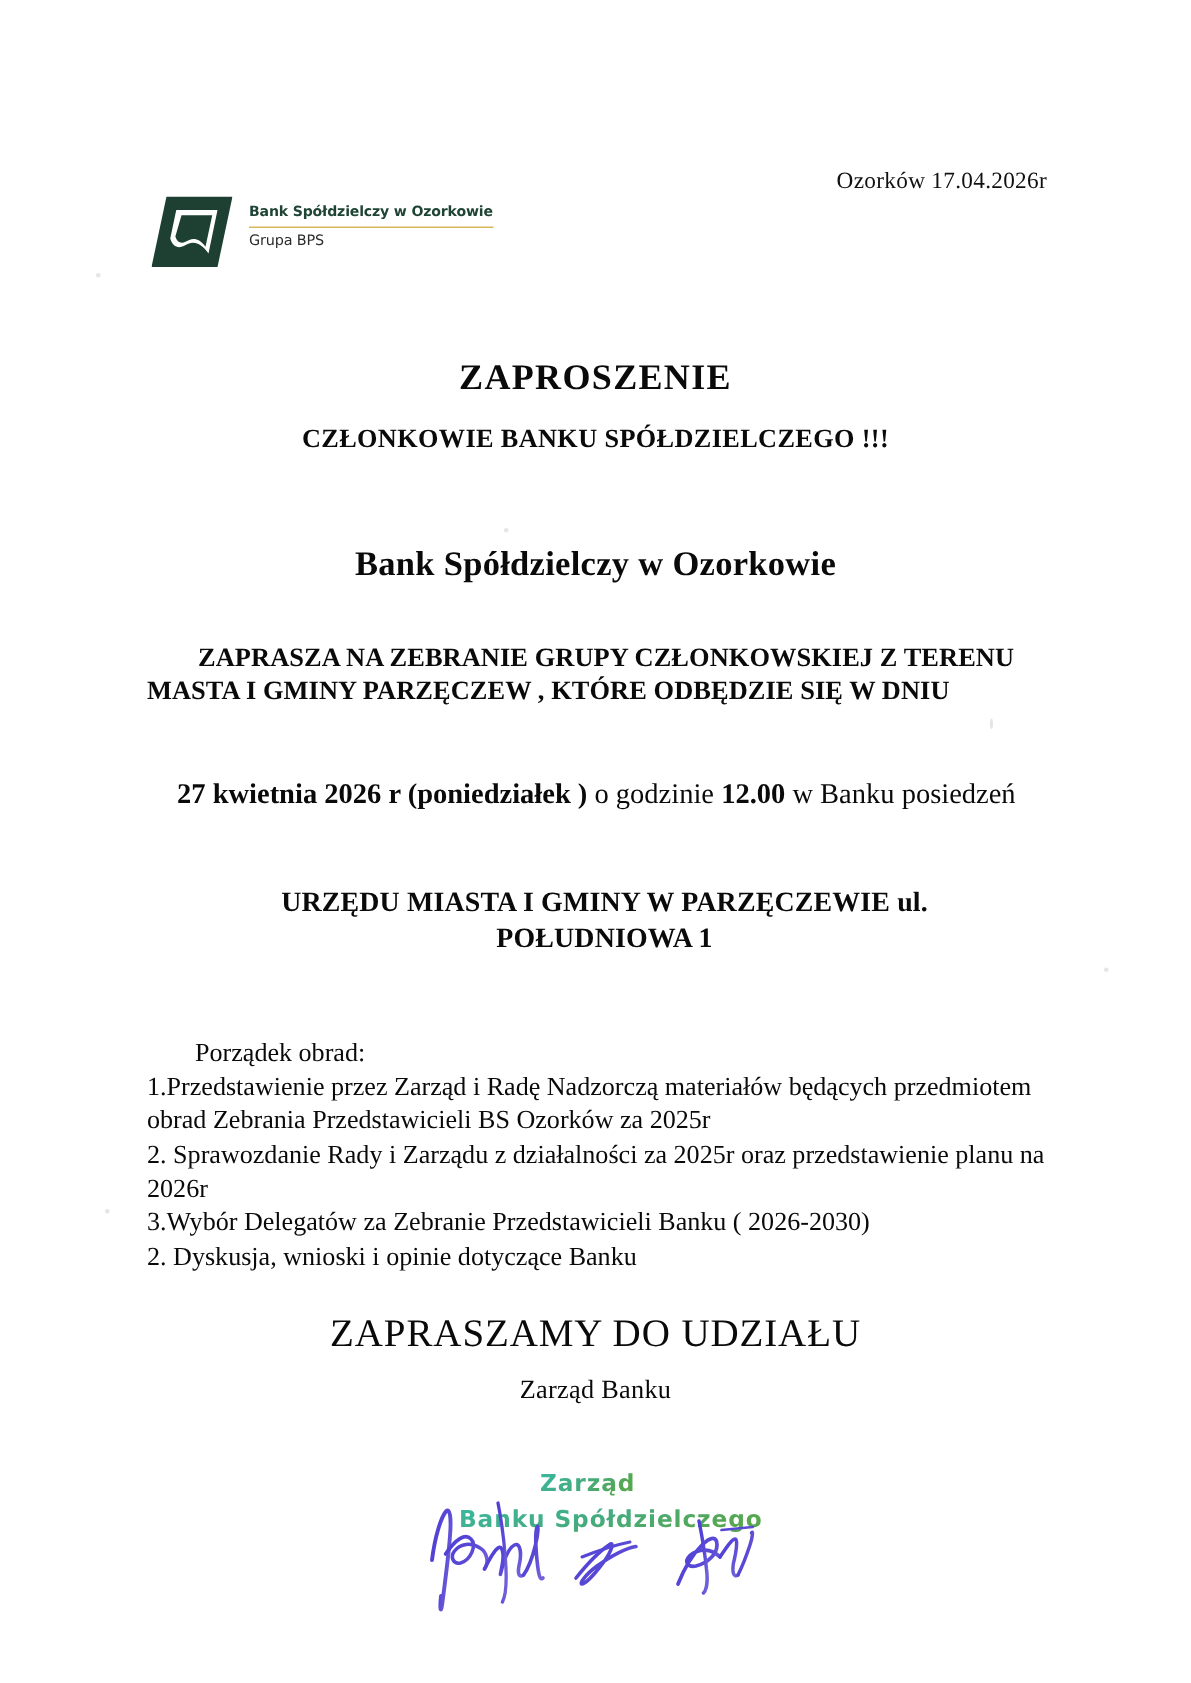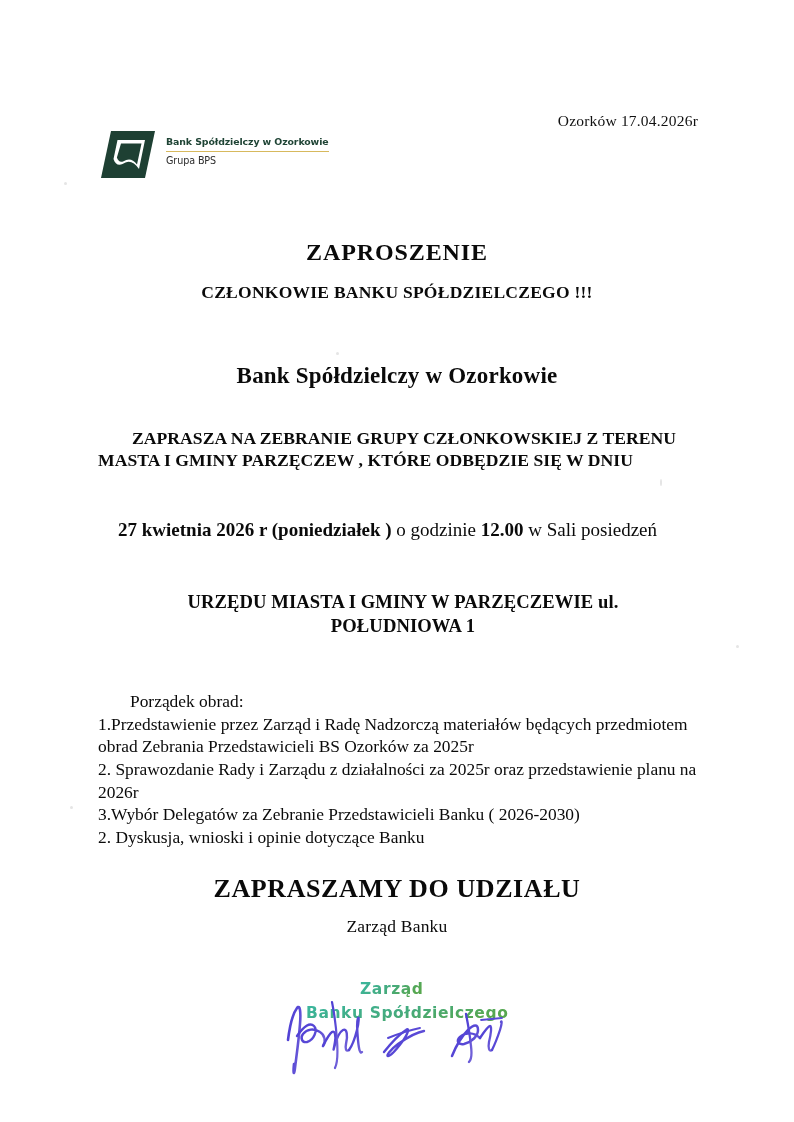--- a/index.html
+++ b/index.html
@@ -154,21 +154,21 @@
 
   .closing {
     position: absolute;
     top: 874px;
     left: 0;
     width: 794px;
     text-align: center;
   }
   .closing-main {
     font-size: 26px;
-    font-weight: bold;
+    font-weight: normal;
     letter-spacing: 0.6px;
   }
   .closing-sub {
     margin-top: 12px;
     font-size: 17.5px;
     font-weight: normal;
     letter-spacing: 0.2px;
   }
 
   
@@ -226,21 +226,21 @@
 
   <div class="doc-title">ZAPROSZENIE</div>
 
   <div class="addressee">CZŁONKOWIE BANKU SPÓŁDZIELCZEGO !!!</div>
 
   <div class="bank-name">Bank Spółdzielczy w Ozorkowie</div>
 
   <div class="invite-para">ZAPRASZA   NA ZEBRANIE GRUPY CZŁONKOWSKIEJ Z TERENU  MASTA I GMINY PARZĘCZEW ,  KTÓRE ODBĘDZIE  SIĘ W DNIU</div>
 
   <div class="datetime-para">
-    <b>27 kwietnia  2026 r  (poniedziałek )</b><span> o godzinie </span><b>12.00</b><span> w Sali posiedzeń</span>
+    <b>27 kwietnia  2026 r  (poniedziałek )</b><span> o godzinie </span><b>12.00</b><span> w Banku posiedzeń</span>
   </div>
 
   <div class="venue">
     <div>URZĘDU  MIASTA I GMINY W PARZĘCZEWIE ul.</div>
     <div>POŁUDNIOWA 1</div>
   </div>
 
   <div class="agenda">
     <div class="agenda-heading">Porządek obrad:</div>
     <div class="agenda-item">1.Przedstawienie przez Zarząd i Radę Nadzorczą materiałów będących przedmiotem obrad Zebrania Przedstawicieli BS Ozorków za 2025r</div>

